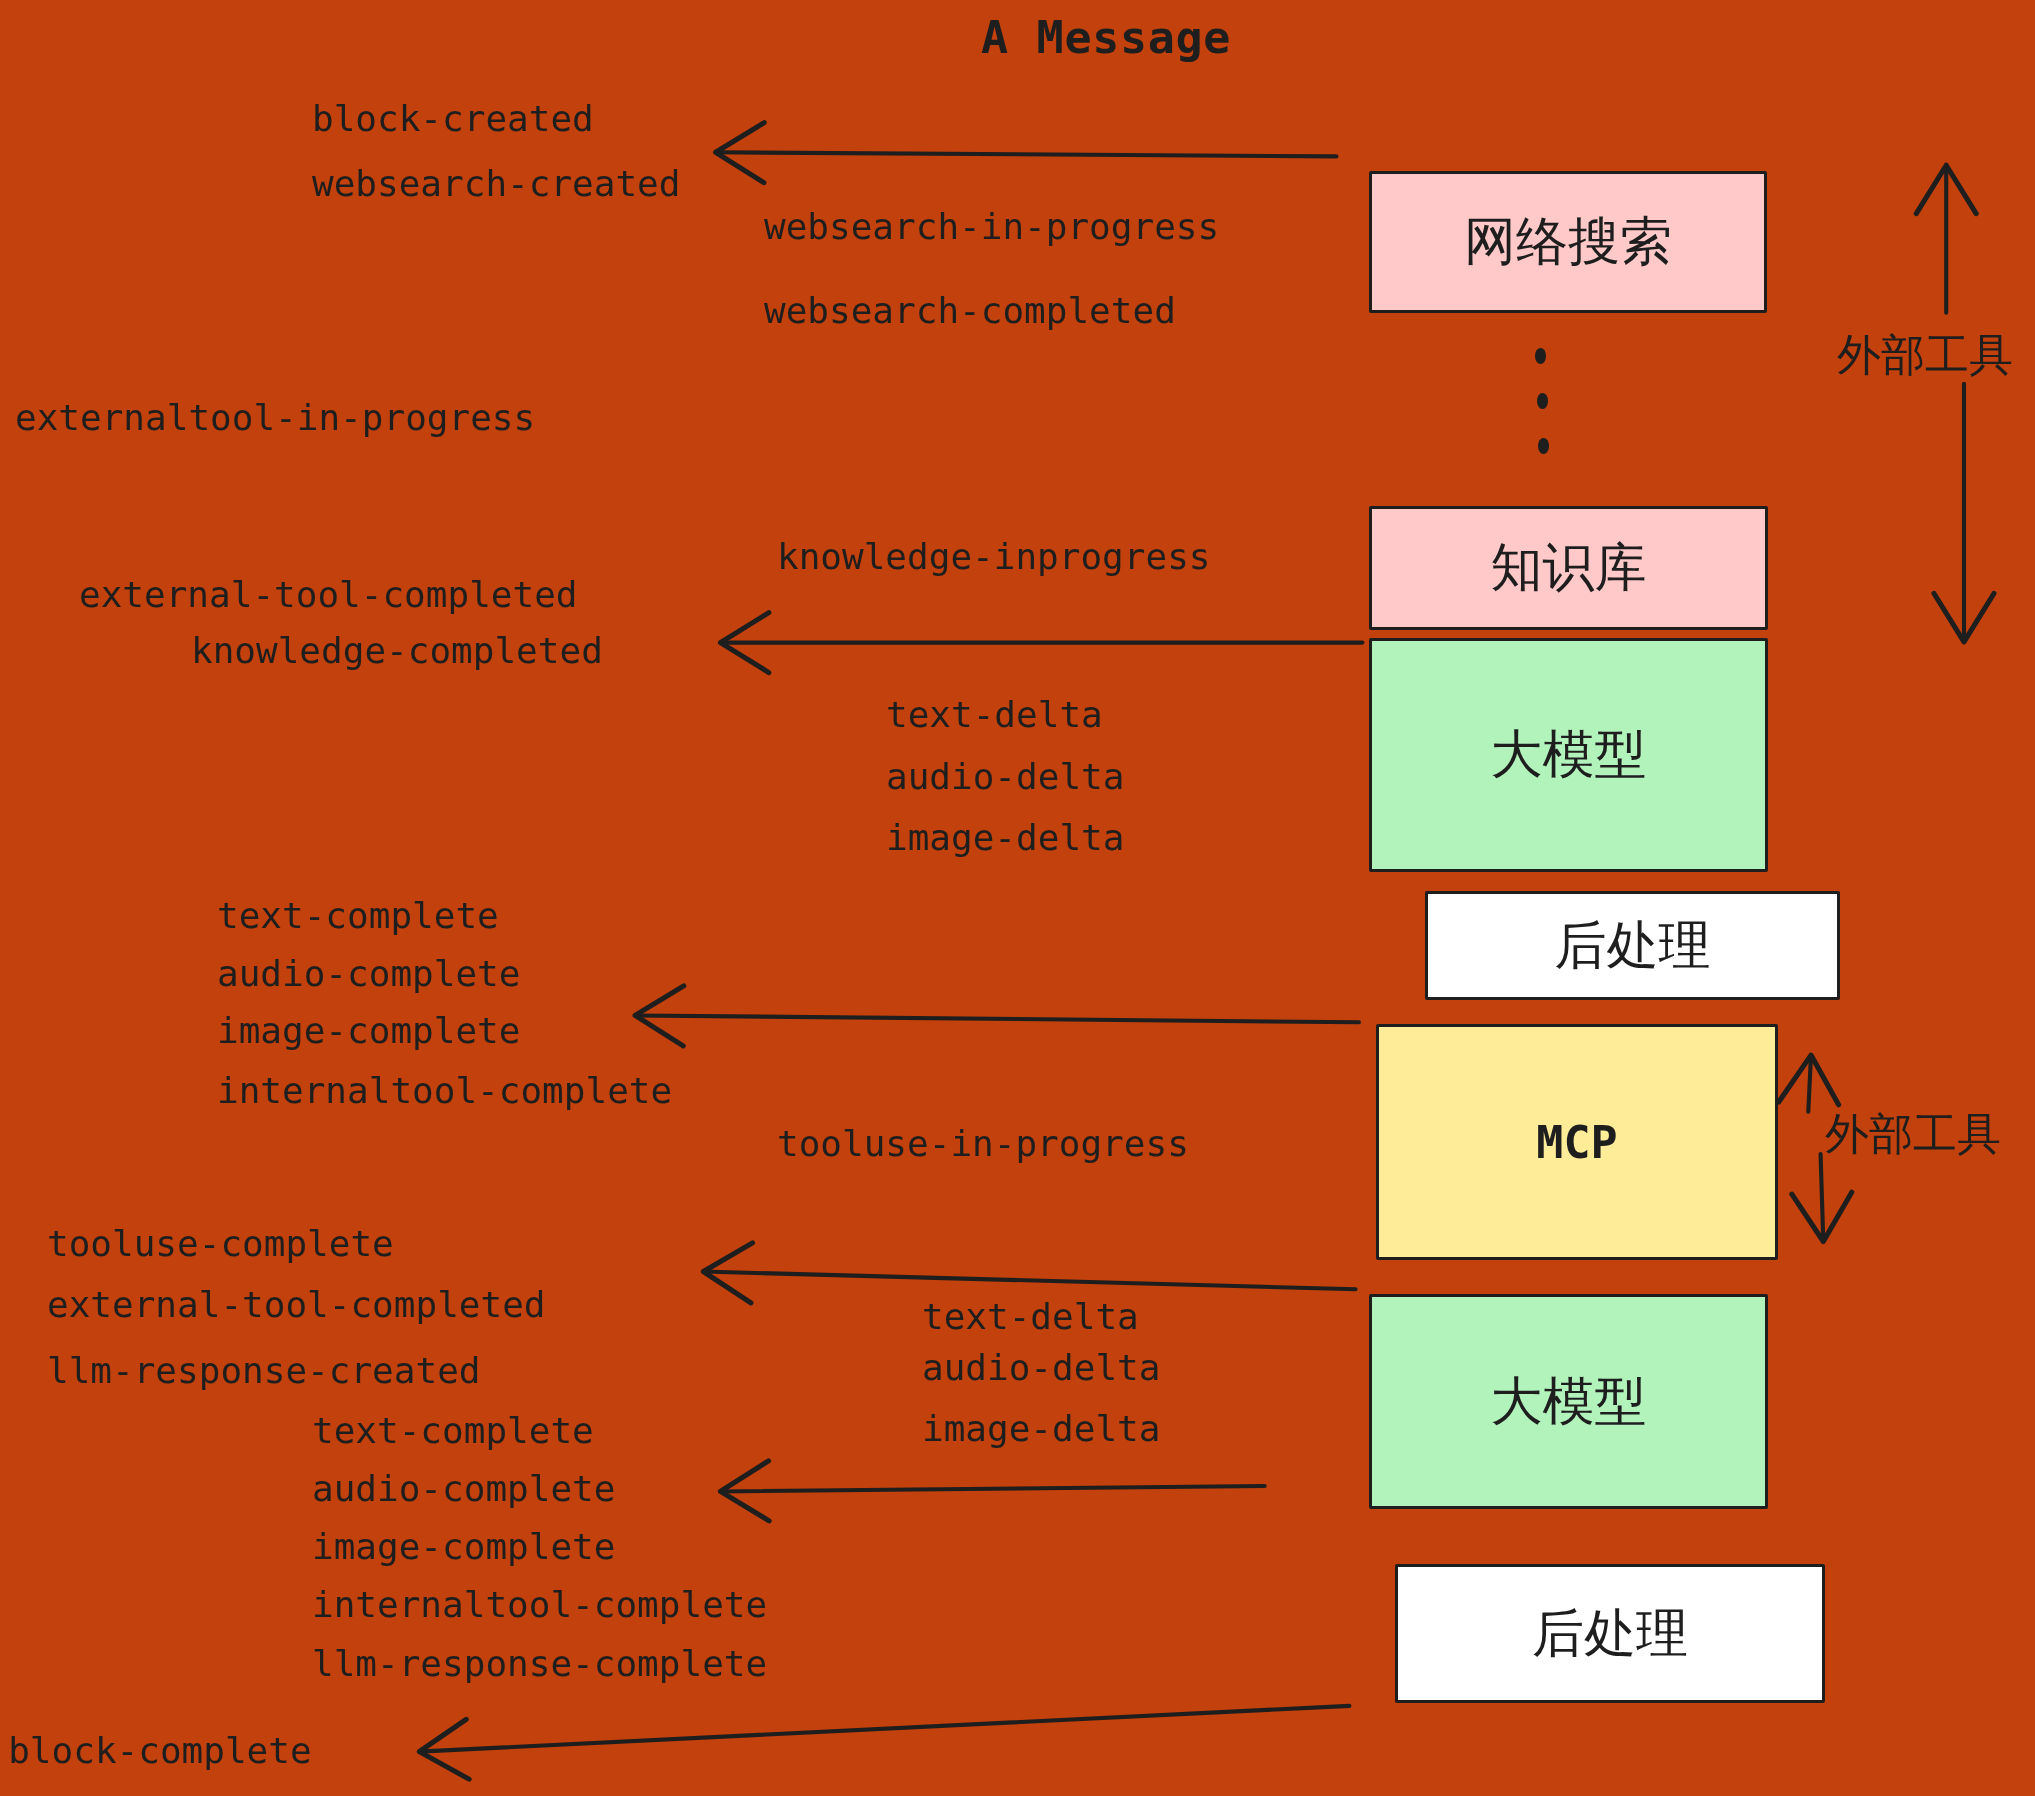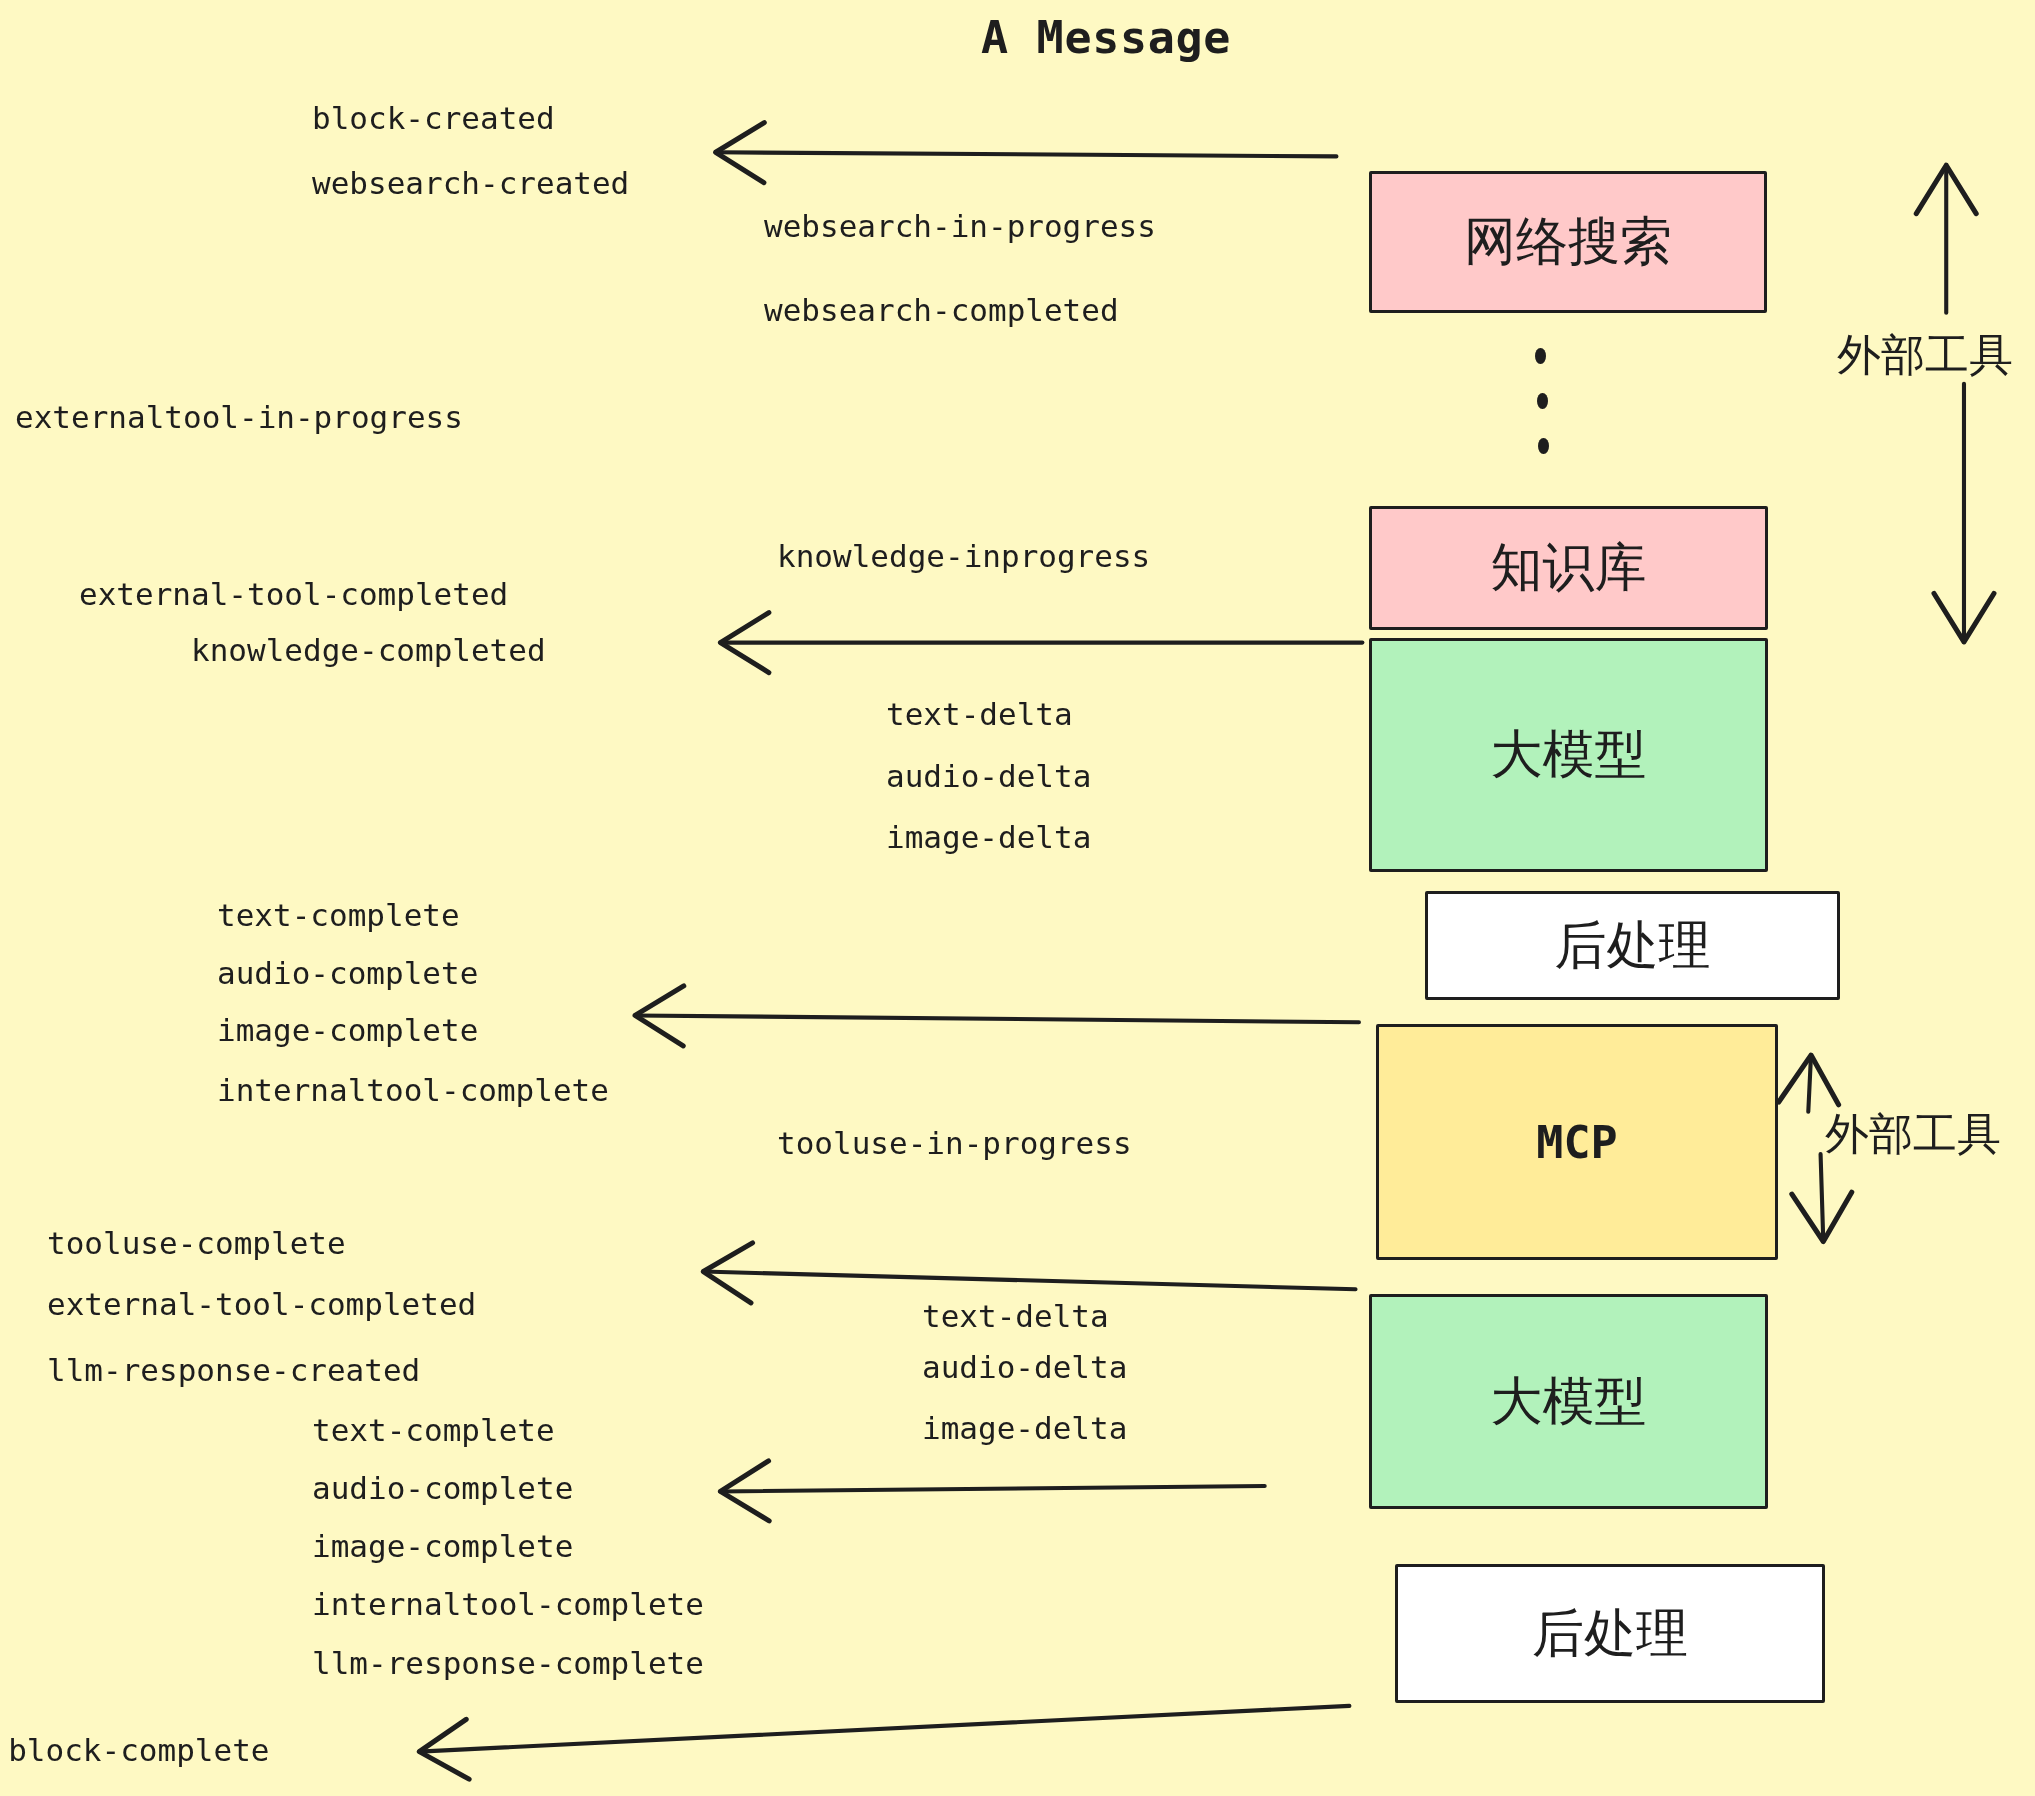--- a/index.html
+++ b/index.html
@@ -4,36 +4,36 @@
 <style>
   html, body {
     margin: 0;
     padding: 0;
     background: #ffffff;
   }
   #canvas {
     position: relative;
     width: 2035px;
     height: 1796px;
-    background: #fef9c3;
+    background: #c2410c;
     overflow: hidden;
     font-family: "DejaVu Sans Mono", "Liberation Mono", monospace;
     color: var(--ink, #1e1e1e);
   }
   .title {
     position: absolute;
     font-size: 45px;
     line-height: 1;
     font-weight: bold;
     white-space: nowrap;
     letter-spacing: 0.7px;
   }
   .ev {
     position: absolute;
-    font-size: 31px;
+    font-size: 36px;
     line-height: 45px;
     white-space: nowrap;
     letter-spacing: 0px;
   }
   .box {
     position: absolute;
     box-sizing: border-box;
     border: 3.4px solid var(--ink, #1e1e1e);
     border-radius: 2px;
     display: flex;

